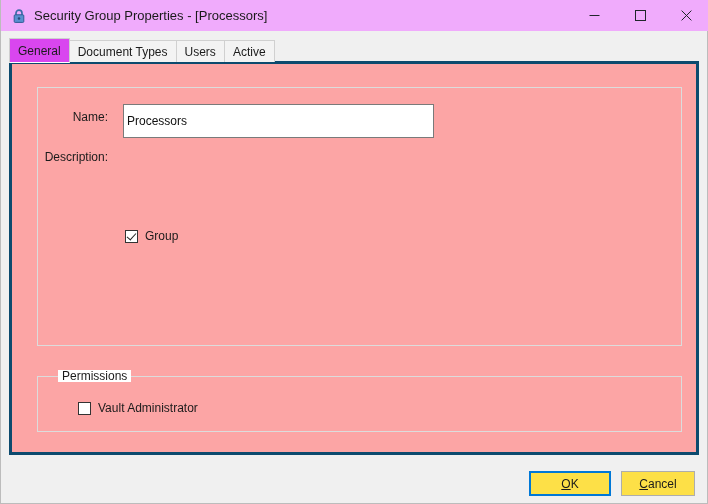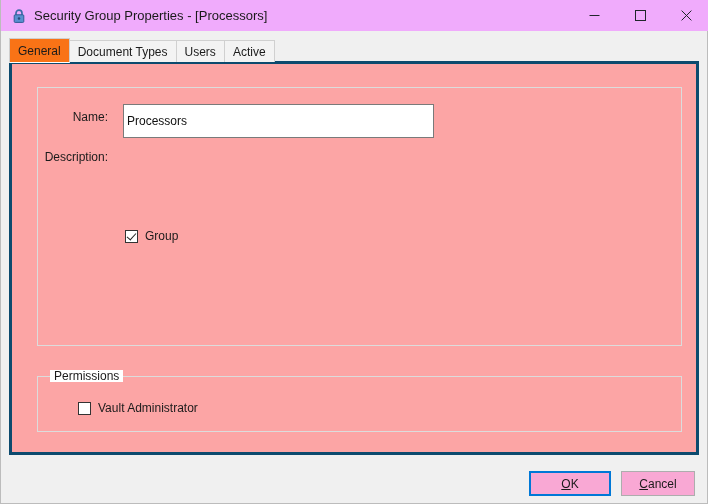--- a/index.html
+++ b/index.html
@@ -88,21 +88,21 @@
     font-size: 12px;
     color: #1b1b1b;
     background: #f3f3f3;
     border: 1px solid #d0d0d0;
     border-bottom: none;
     margin-right: -1px;
     white-space: nowrap;
   }
   .tab.selected {
     height: 25px;
-    background: #f97316;
+    background: #d946ef;
     border: 1px solid #cfcfcf;
     border-bottom: 1px solid #ffffff;
     position: relative;
     z-index: 4;
     margin-bottom: -1px;
   }
 
   
   .tabpanel {
     position: absolute;
@@ -119,21 +119,21 @@
   
   .groupbox {
     position: absolute;
     box-sizing: border-box;
     border: 1px solid #dcdcdc;
     background: transparent;
   }
   .groupbox-legend {
     position: absolute;
     top: -7px;
-    left: 12px;
+    left: 20px;
     padding: 0 4px;
     background: #ffffff;
     font-size: 12px;
     color: #1b1b1b;
     line-height: 12px;
     white-space: nowrap;
   }
   #group-main {
     left: 25px;
     top: 23px;
@@ -236,21 +236,21 @@
     left: 0;
     top: 455px;
     width: 706px;
     height: 47px;
     background: #f0f0f0;
   }
   .btn {
     position: absolute;
     box-sizing: border-box;
     height: 25px;
-    background: #f9a8d4;
+    background: #fde047;
     border: 1px solid #adadad;
     font-family: "Liberation Sans", sans-serif;
     font-size: 12px;
     color: #1b1b1b;
     display: flex;
     align-items: center;
     justify-content: center;
     padding: 0;
   }
   .btn.default {

